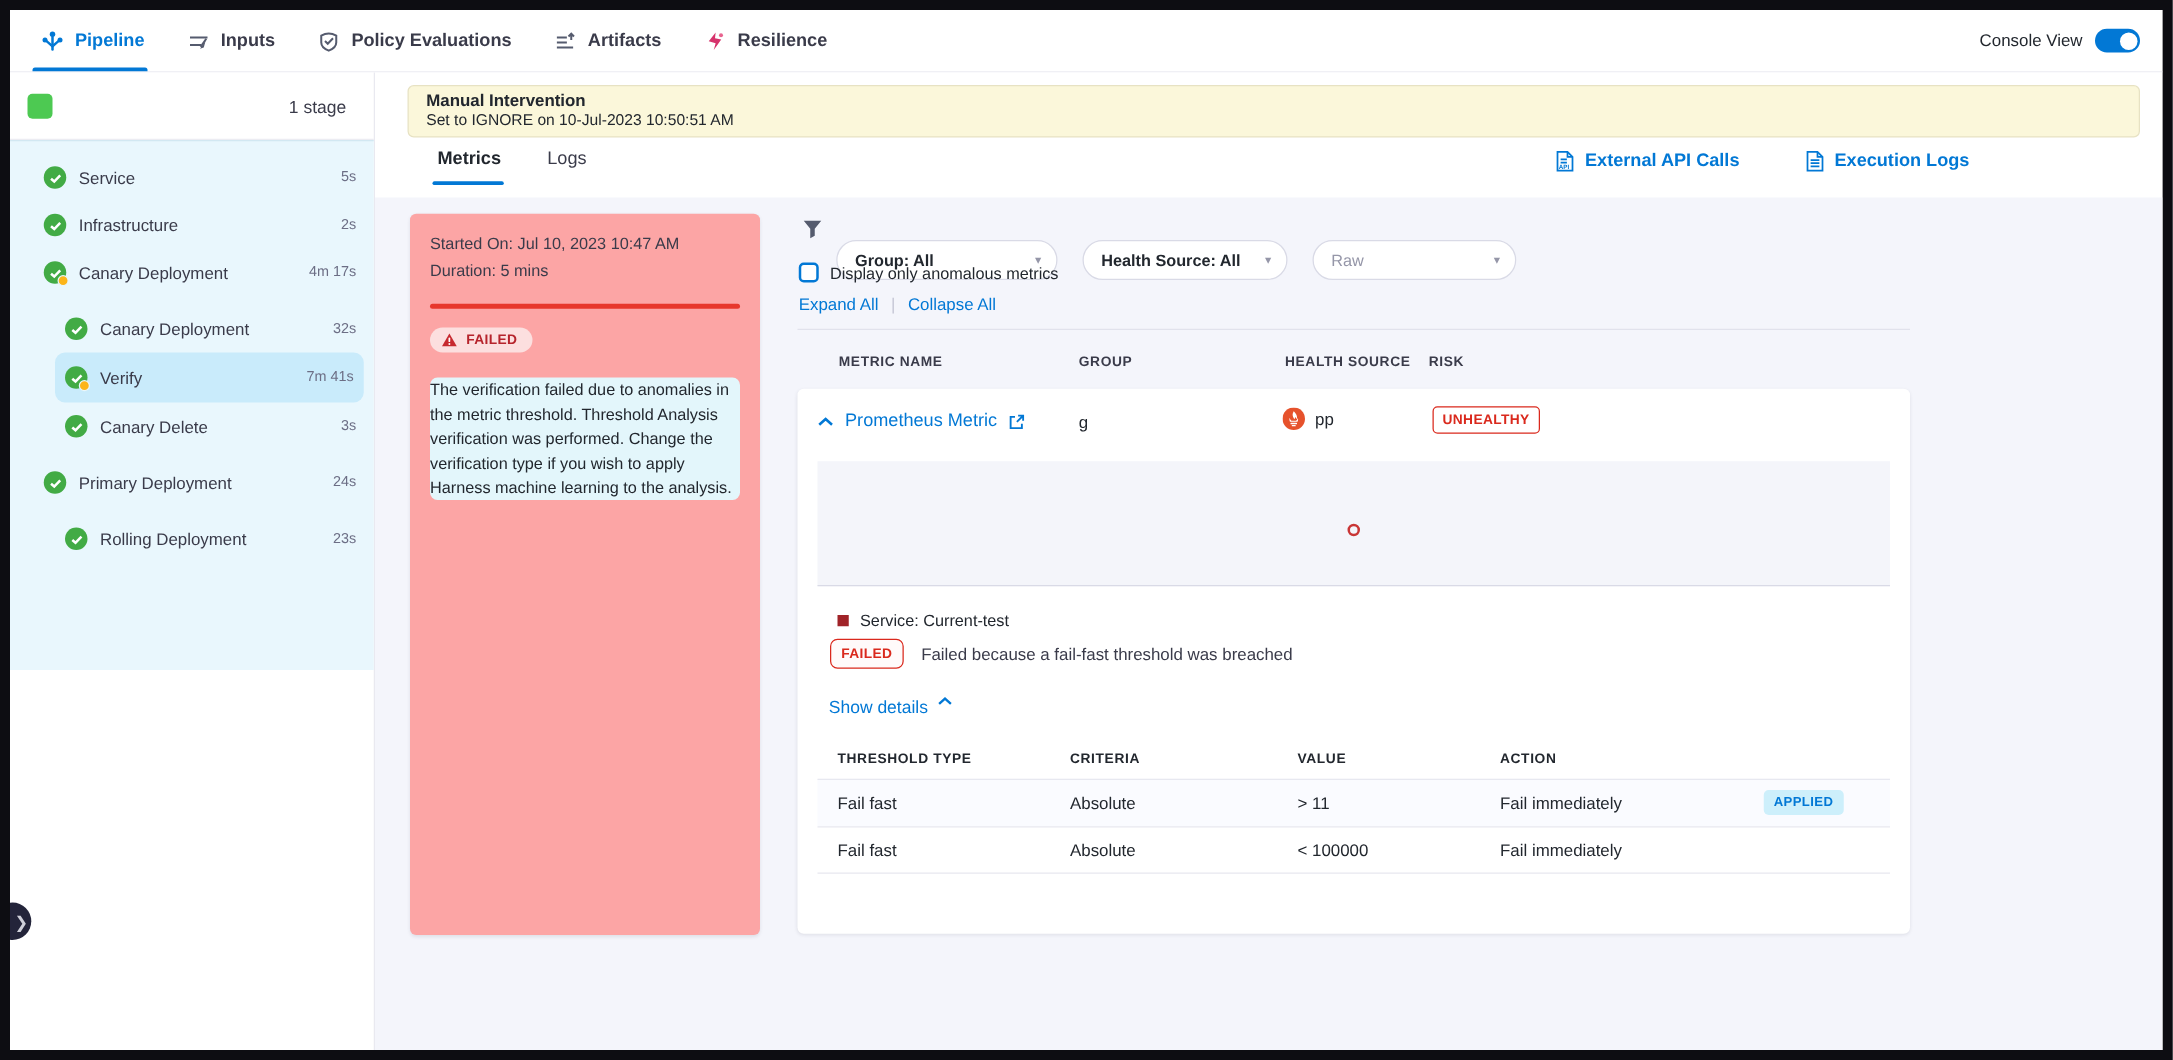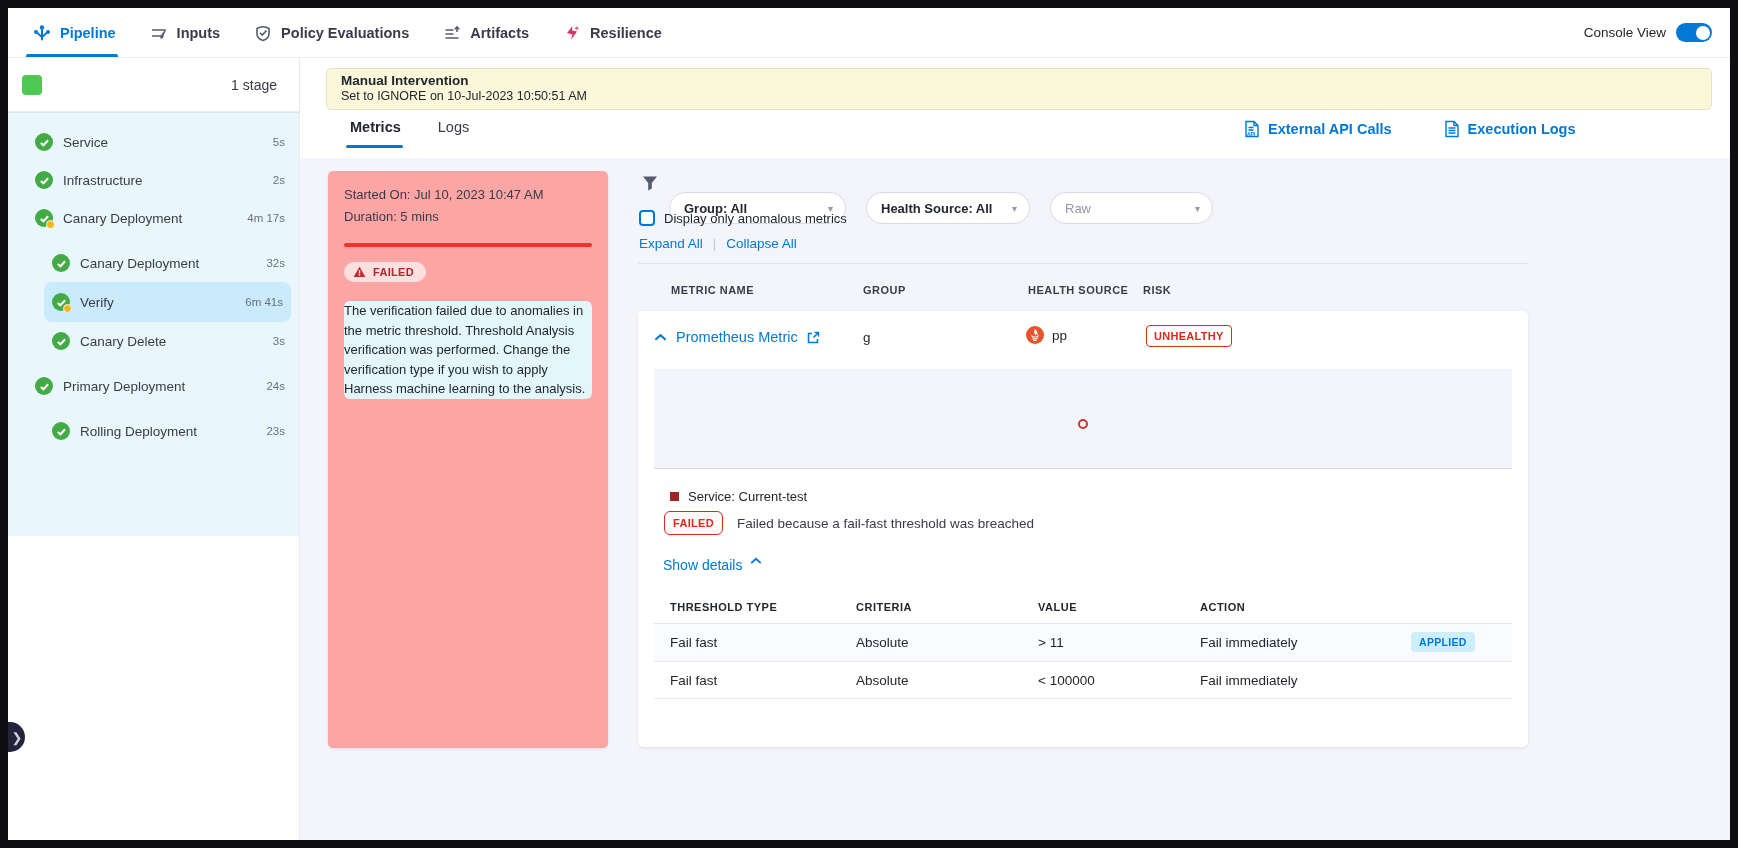--- a/index.html
+++ b/index.html
@@ -255,21 +255,21 @@
         <div class="step i2 selected">
           <span class="stat-icon warning">
                 <span class="c">
                   <svg width="11" height="11" viewBox="0 0 12 12" fill="none" stroke="#fff" stroke-width="2.2">
                     <path d="M2 6.5 4.8 9 10 3.5"></path>
                   </svg>
                 </span>
                 <span class="w"></span>
               </span>
           <span class="lbl">Verify</span>
-          <span class="dur">6m 41s</span>
+          <span class="dur">7m 41s</span>
         </div>
         <div class="step i2">
           <span class="stat-icon">
                 <span class="c">
                   <svg width="11" height="11" viewBox="0 0 12 12" fill="none" stroke="#fff" stroke-width="2.2">
                     <path d="M2 6.5 4.8 9 10 3.5"></path>
                   </svg>
                 </span>
               </span>
           <span class="lbl">Canary Delete</span>

